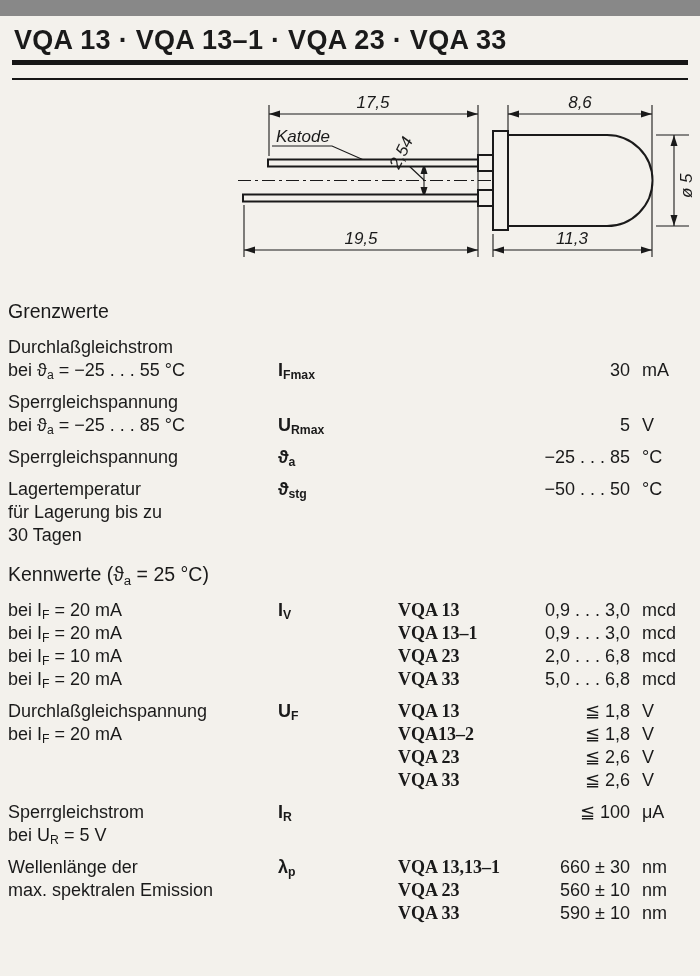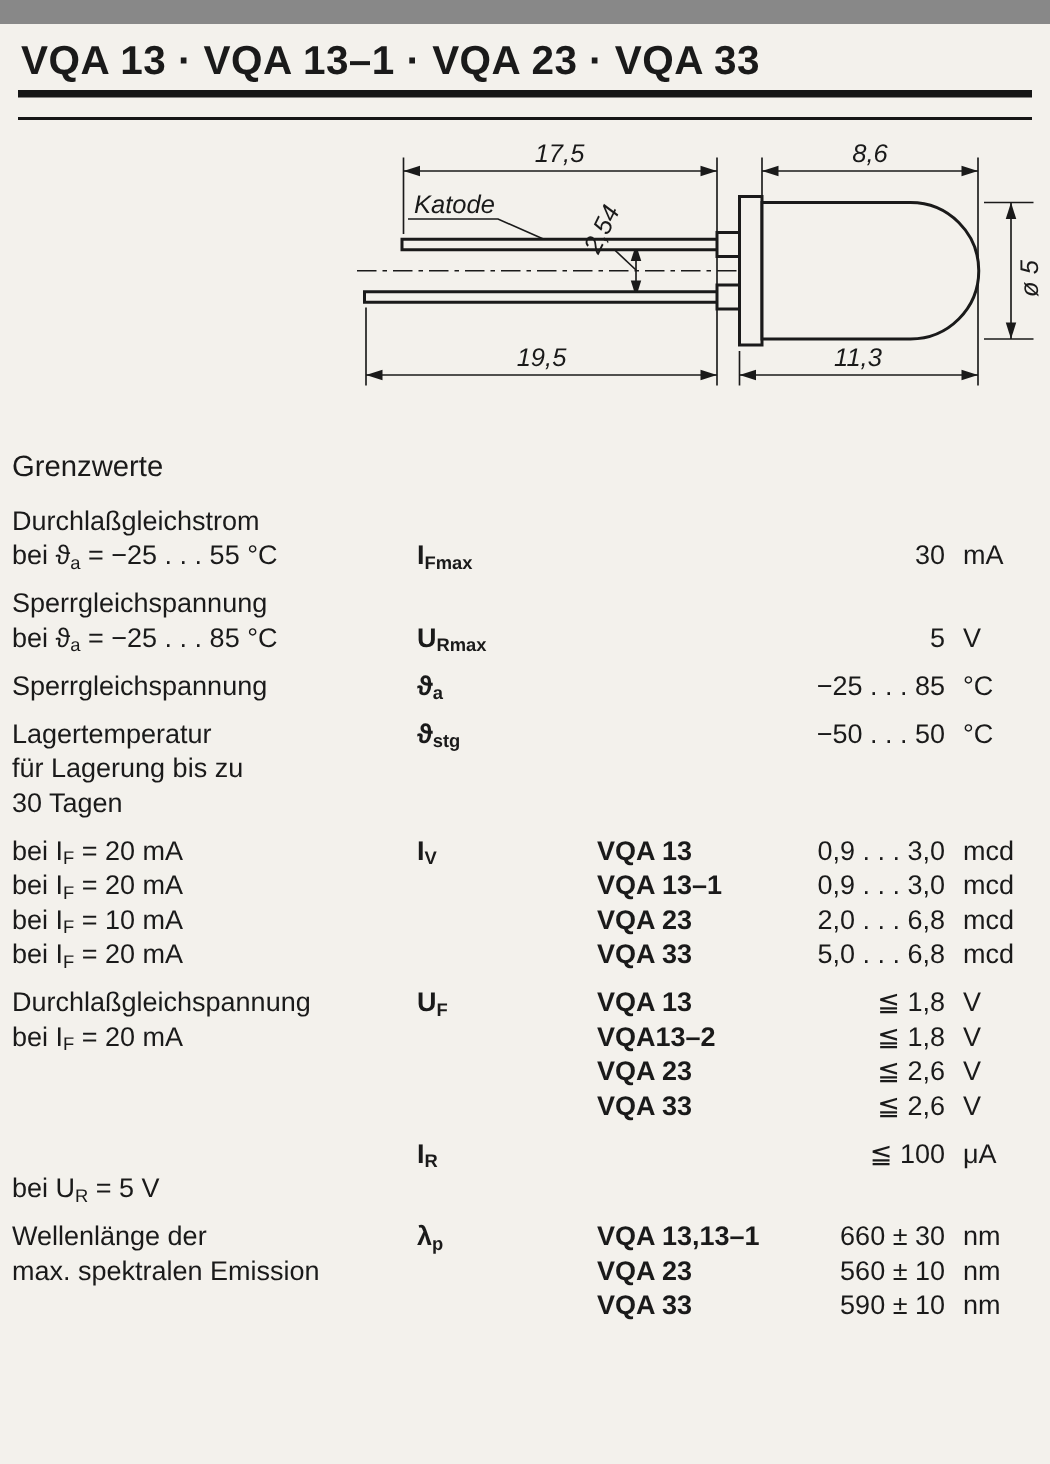--- a/index.html
+++ b/index.html
@@ -12,21 +12,21 @@
   .title{font-size:27px;line-height:32px;font-weight:700;letter-spacing:.3px;}
   .rule-thick{height:5px;background:#161616;margin:4px 12px 0;}
   .rule-thin{height:2px;background:#161616;margin:13px 12px 0;}
   svg.draw{display:block;margin-top:4px;}
   .specs{padding:4px 18px 0 8px;font-size:18px;}
   .sec-h{font-size:19.5px;line-height:22px;font-weight:400;margin:16px 0 14px;}
   .blk{margin-top:9px;}
   .ln{display:grid;grid-template-columns:270px 112px 135px 105px 52px;line-height:23px;align-items:baseline;}
   .c-label{grid-column:1;}
   .c-sym{grid-column:2;font-weight:700;}
-  .c-type{grid-column:3;font-weight:700;padding-left:8px;white-space:nowrap;}
+  .c-type{grid-column:3;font-weight:700;padding-left:8px;white-space:nowrap;font-family:Liberation Serif, serif;}
   .c-val{grid-column:4;text-align:right;white-space:nowrap;}
   .c-unit{grid-column:5;padding-left:12px;}
   sub{font-size:68%;line-height:0;position:relative;top:.28em;vertical-align:baseline;}
 </style>
 </head>
 <body>
 
 <div class="sheet">
 
   <div class="hdr">
@@ -129,20 +129,21 @@
         <span class="c-unit">°C</span>
       </div>
       <div class="ln">
         <span class="c-label">für Lagerung bis zu</span>
       </div>
       <div class="ln">
         <span class="c-label">30 Tagen</span>
       </div>
     </div>
 
+    <div class="sec-h">Kennwerte (ϑ<sub>a</sub> = 25 °C)</div>
 
     <div class="blk">
       <div class="ln">
         <span class="c-label">bei I<sub>F</sub> = 20 mA</span>
         <span class="c-sym">I<sub>V</sub></span>
         <span class="c-type">VQA 13</span>
         <span class="c-val">0,9 . . . 3,0</span>
         <span class="c-unit">mcd</span>
       </div>
       <div class="ln">
@@ -186,20 +187,21 @@
       </div>
       <div class="ln">
         <span class="c-type">VQA 33</span>
         <span class="c-val">≦ 2,6</span>
         <span class="c-unit">V</span>
       </div>
     </div>
 
     <div class="blk">
       <div class="ln">
+        <span class="c-label">Sperrgleichstrom</span>
         <span class="c-sym">I<sub>R</sub></span>
         <span class="c-val">≦ 100</span>
         <span class="c-unit">μA</span>
       </div>
       <div class="ln">
         <span class="c-label">bei U<sub>R</sub> = 5 V</span>
       </div>
     </div>
 
     <div class="blk">

